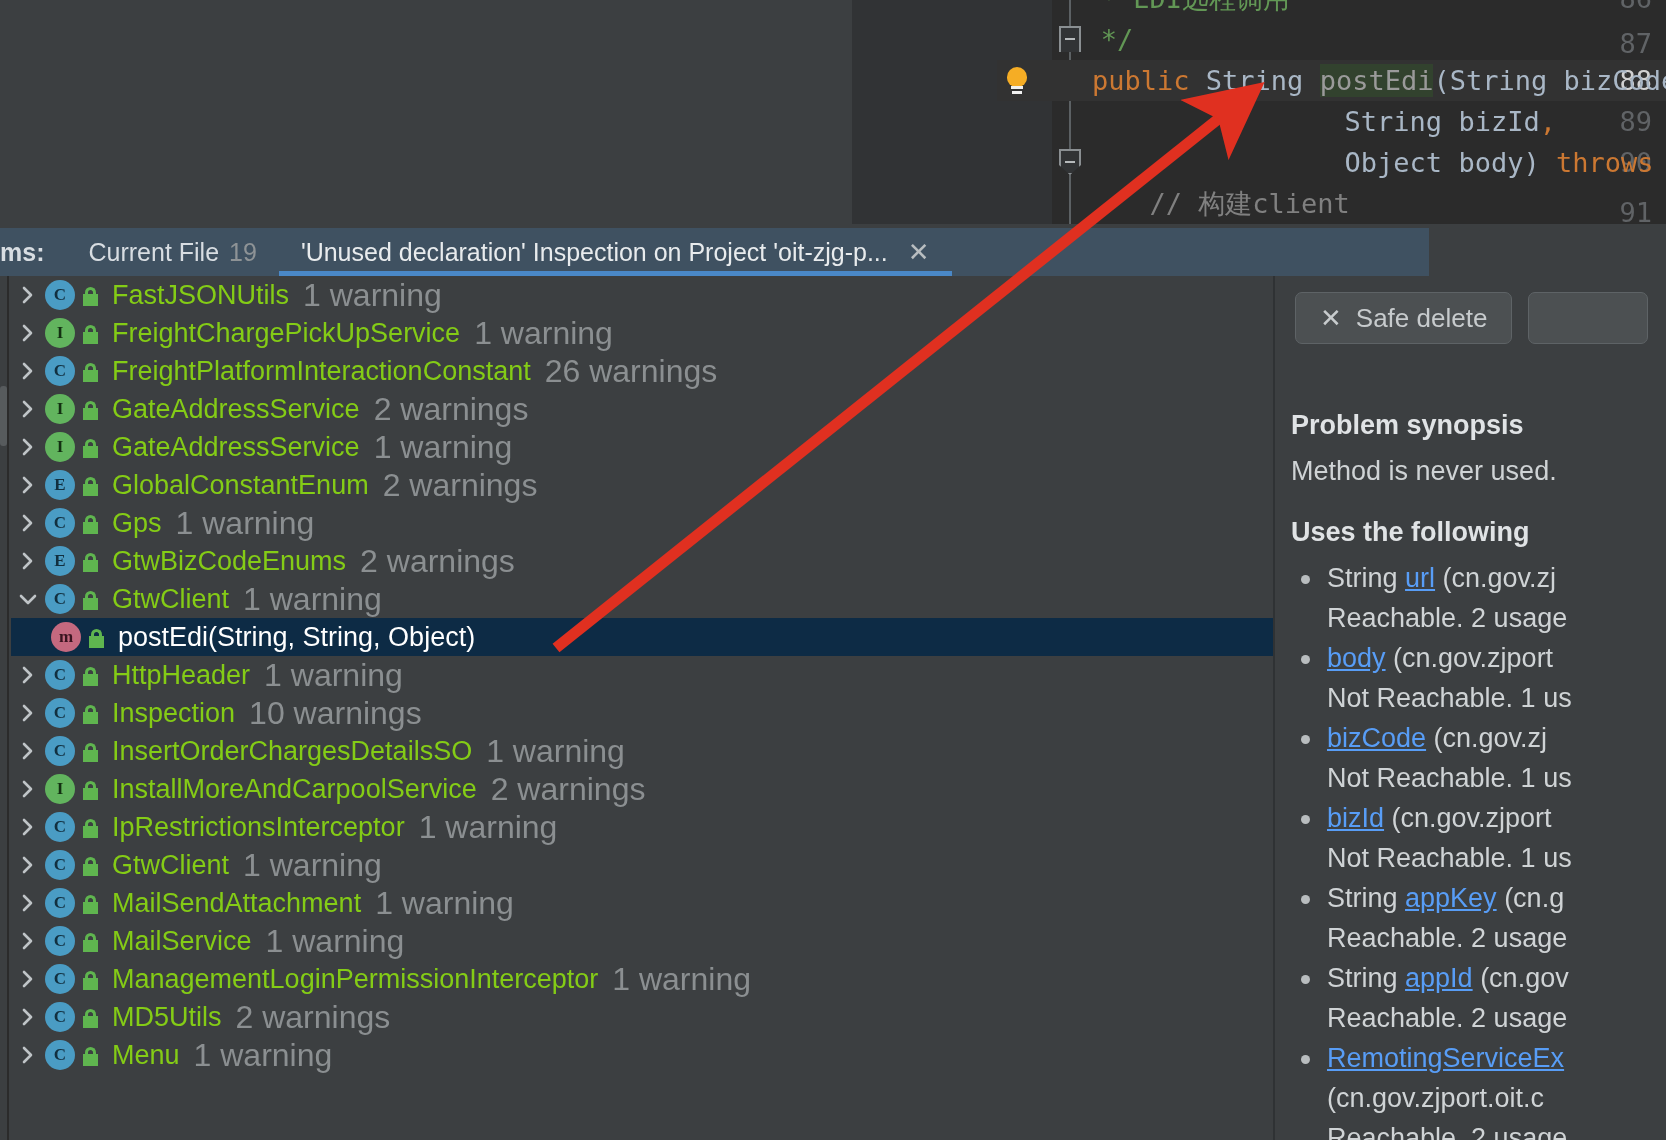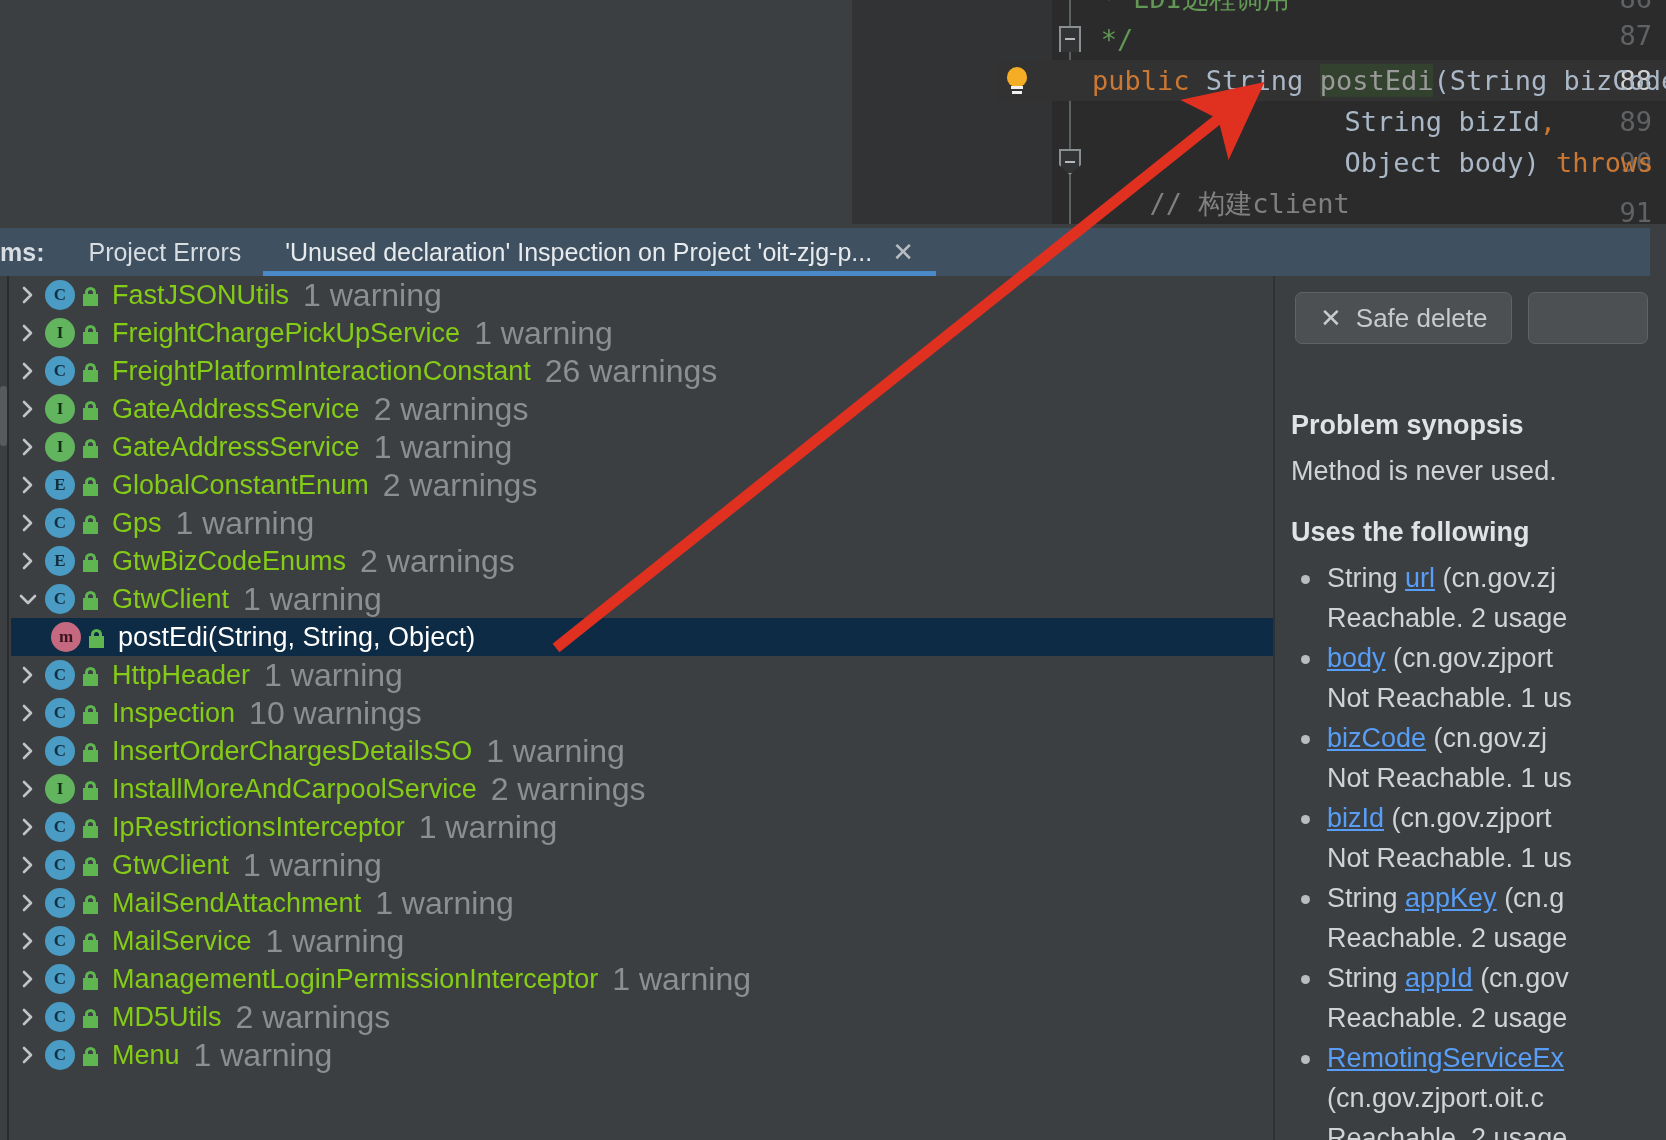--- a/index.html
+++ b/index.html
@@ -81,21 +81,21 @@
   }
   .bulb .glass {
     position: absolute; left: 3px; top: 0; width: 20px; height: 20px;
     background: #f5ad25; border-radius: 50% 50% 45% 45%;
   }
   .bulb .base1 { position: absolute; left: 7px; top: 19px; width: 12px; height: 3px; background: #f0f0f0; }
   .bulb .base2 { position: absolute; left: 8px; top: 24px; width: 10px; height: 3px; background: #f0f0f0; }
 
   
   .tabbar {
-    position: absolute; left: 0; top: 228px; width: 1650px; height: 48px;
+    position: absolute; left: 0; top: 228px; width: 1429px; height: 48px;
     background: #3f5161;
     display: flex; align-items: center;
     overflow: hidden;
   }
   .tab-prefix {
     color: #d8dde2; font-size: 25px; font-weight: 700;
     padding-left: 0px; margin-right: 22px; white-space: nowrap;
   }
   .tab {
     position: relative; height: 48px; display: flex; align-items: center;
@@ -219,21 +219,21 @@
     <div class="editor">
       <div class="gutter"></div>
       <div class="fold-col">
         <div class="fold-line"></div>
         <div class="fold-marker top"></div>
         <div class="fold-marker bot"></div>
       </div>
       <div class="cur-line-bg"></div>
 
       <div class="ln" style="top:-22px">86</div>
-      <div class="ln" style="top:15px">87</div>
+      <div class="ln" style="top:23px">87</div>
       <div class="ln cur" style="top:60px">88</div>
       <div class="ln" style="top:101px">89</div>
       <div class="ln" style="top:142px">90</div>
       <div class="ln" style="top:192px">91</div>
 
       <div class="bulb" style="top:67px; left:152px;">
         <div class="glass"></div>
           <div class="base1"></div>
           <div class="base2"></div>
       </div>
@@ -247,24 +247,25 @@
 
       <div class="code-line" style="top:142px"><span class="ident">                  Object body) </span><span class="kw">throws</span></div>
 
       <div class="code-line cmt2" style="top:183px">      // 构建client</div>
     </div>
   </div>
 
   <div class="tabbar">
     <div class="tab-prefix">ms:</div>
 
-
     <div class="tab">
-      <span>Project Errors</span>
+      <span>Current File</span>
+      <span class="cnt">19</span>
     </div>
+
 
     <div class="tab active">
       <span>'Unused declaration' Inspection on Project 'oit-zjg-p...</span>
       <span class="closer">✕</span>
     </div>
   </div>
 
   <div class="panes">
 
     <div class="left-rail">

